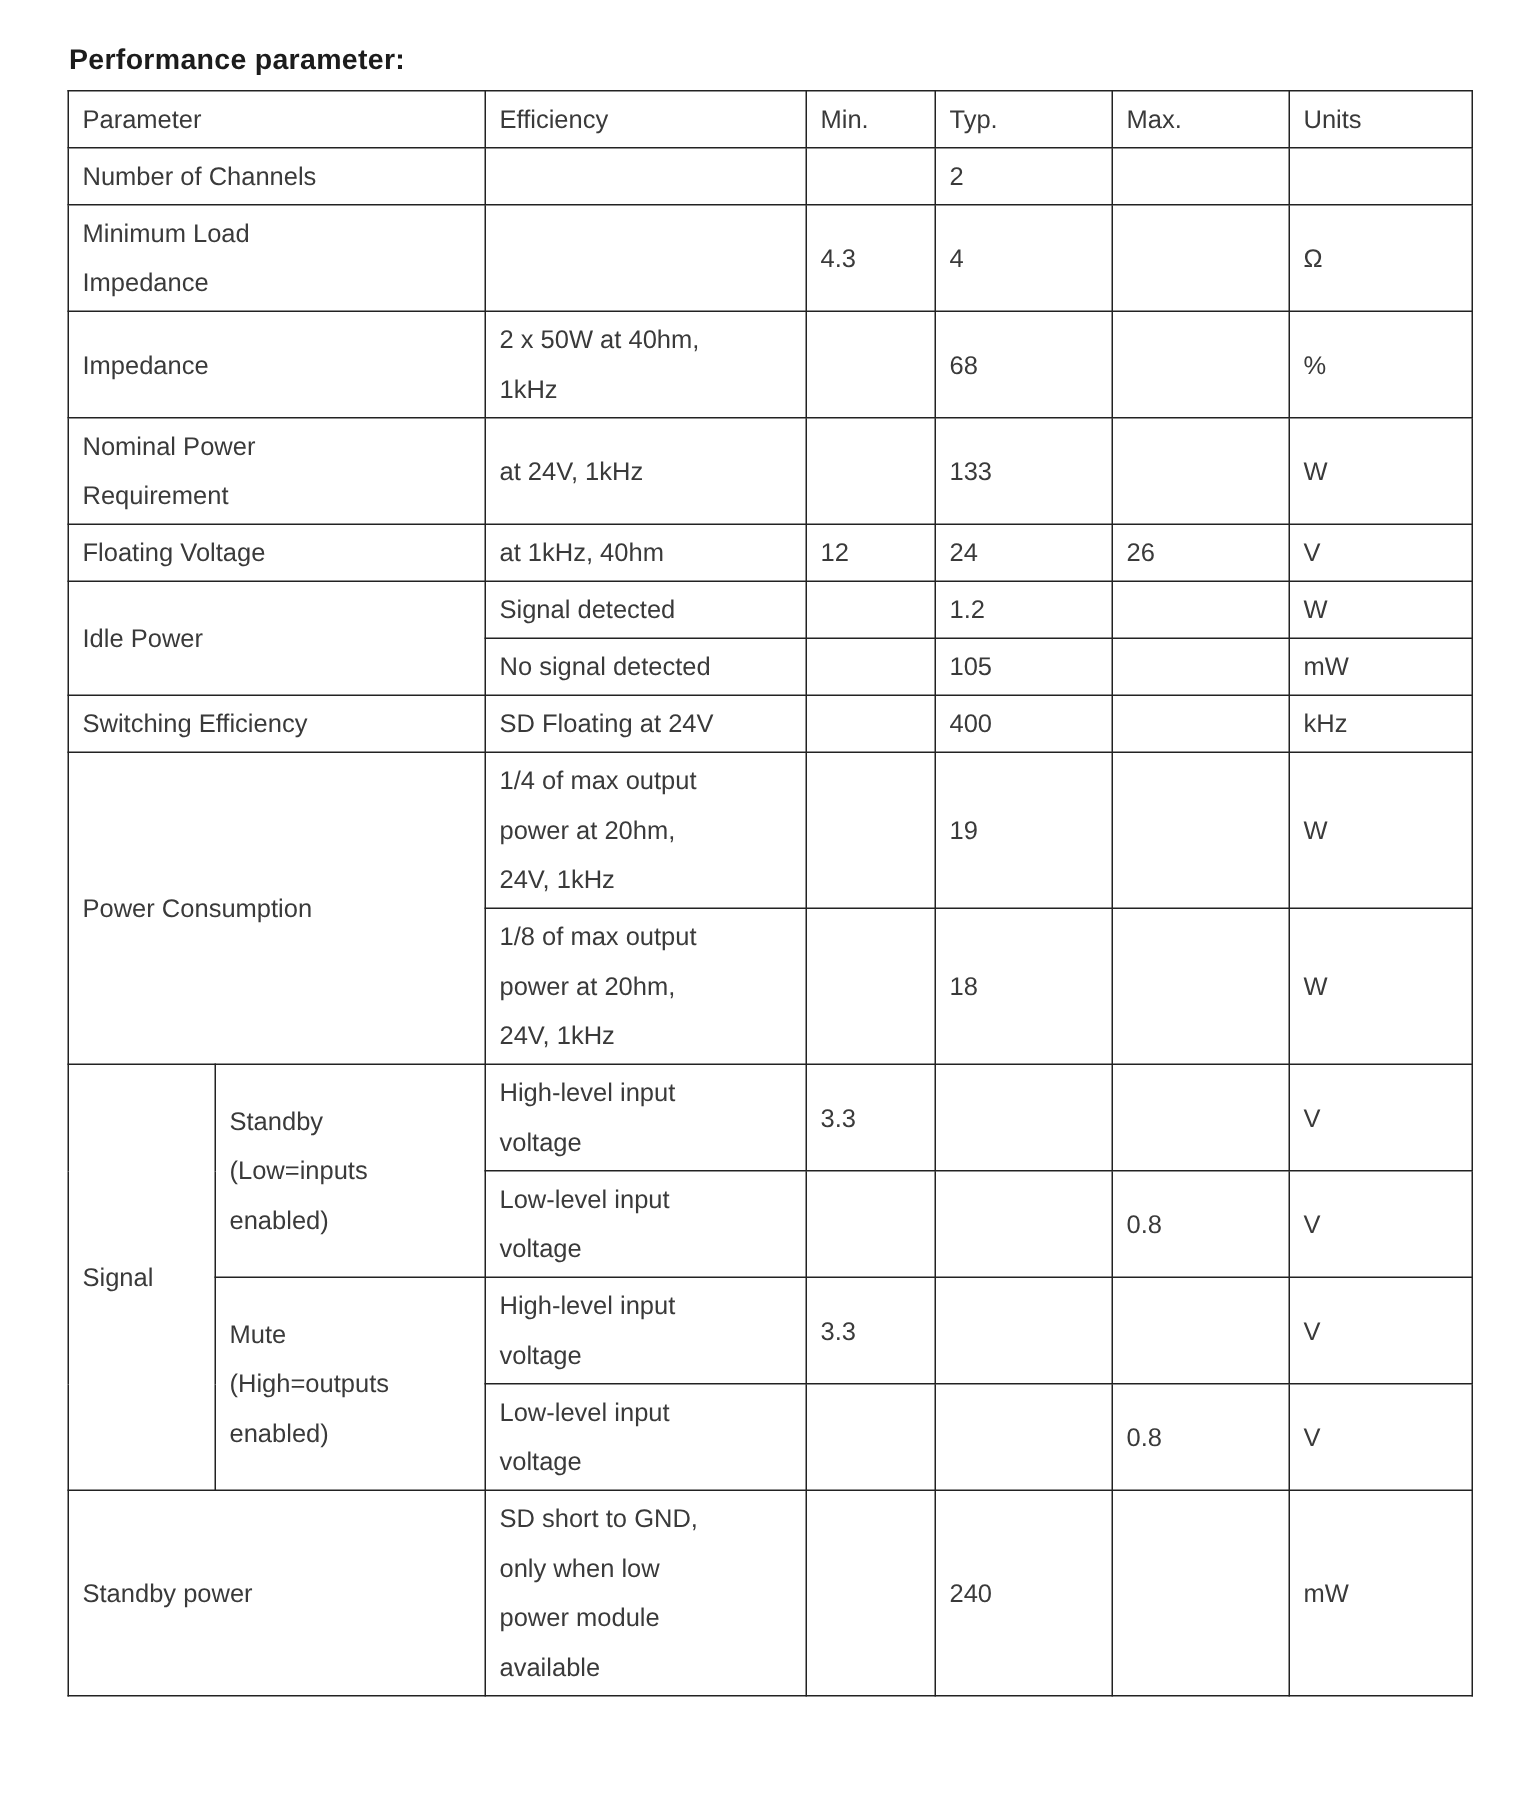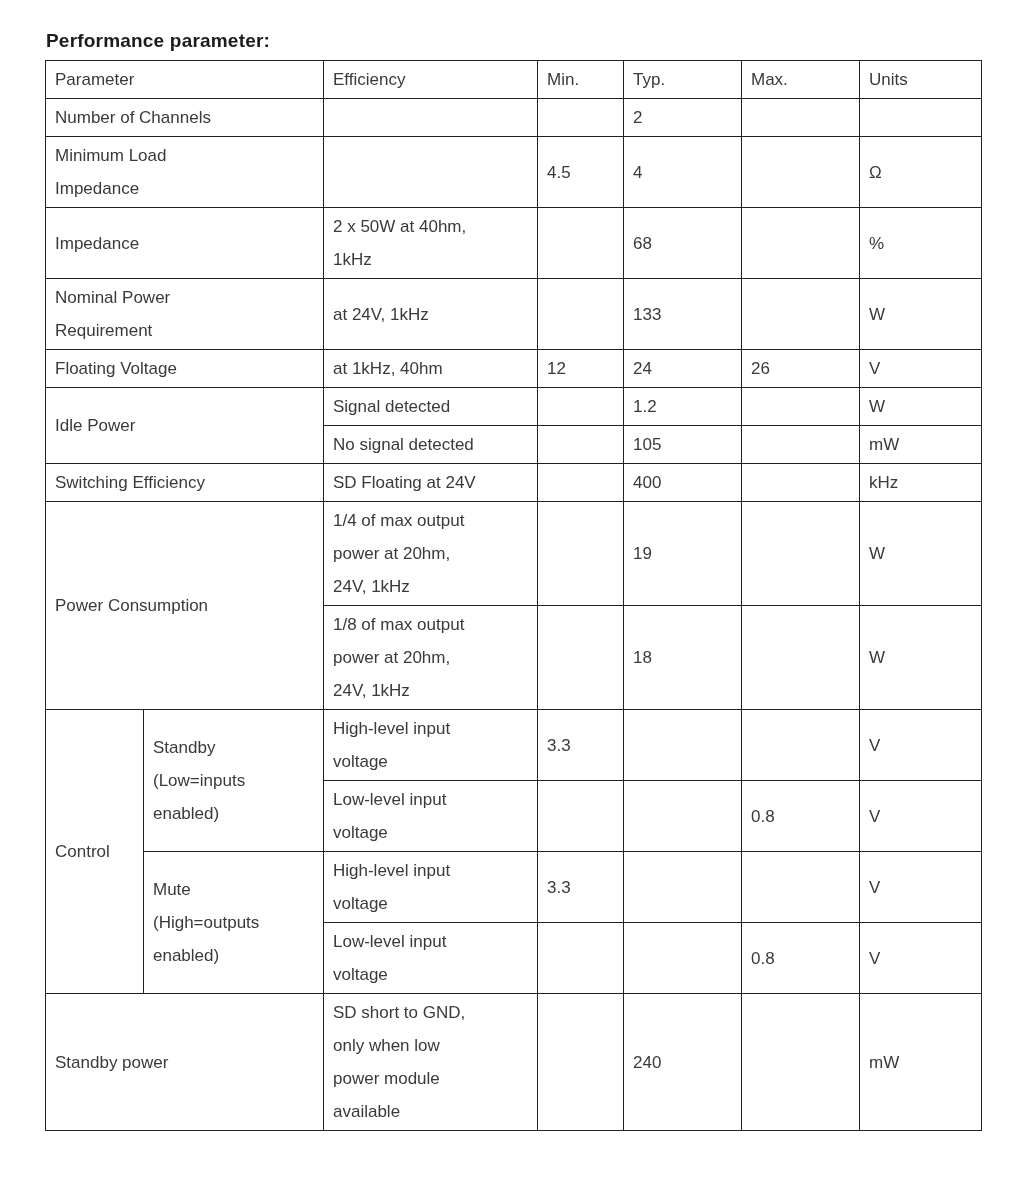--- a/index.html
+++ b/index.html
@@ -81,21 +81,21 @@
       <td></td>
       <td>2</td>
       <td></td>
       <td></td>
     </tr>
 
     <tr>
       <td colspan="2">Minimum Load
 Impedance</td>
       <td></td>
-      <td>4.5</td>
+      <td>4.3</td>
       <td>4</td>
       <td></td>
       <td>Ω</td>
     </tr>
 
     <tr>
       <td colspan="2">Impedance</td>
       <td>2 x 50W at 40hm,
 1kHz</td>
       <td></td>
@@ -164,21 +164,21 @@
       <td>1/8 of max output
 power at 20hm,
 24V, 1kHz</td>
       <td></td>
       <td>18</td>
       <td></td>
       <td>W</td>
     </tr>
 
     <tr>
-      <td rowspan="4">Control</td>
+      <td rowspan="4">Signal</td>
       <td rowspan="2">Standby
 (Low=inputs
 enabled)</td>
       <td>High-level input
 voltage</td>
       <td>3.3</td>
       <td></td>
       <td></td>
       <td>V</td>
     </tr>

